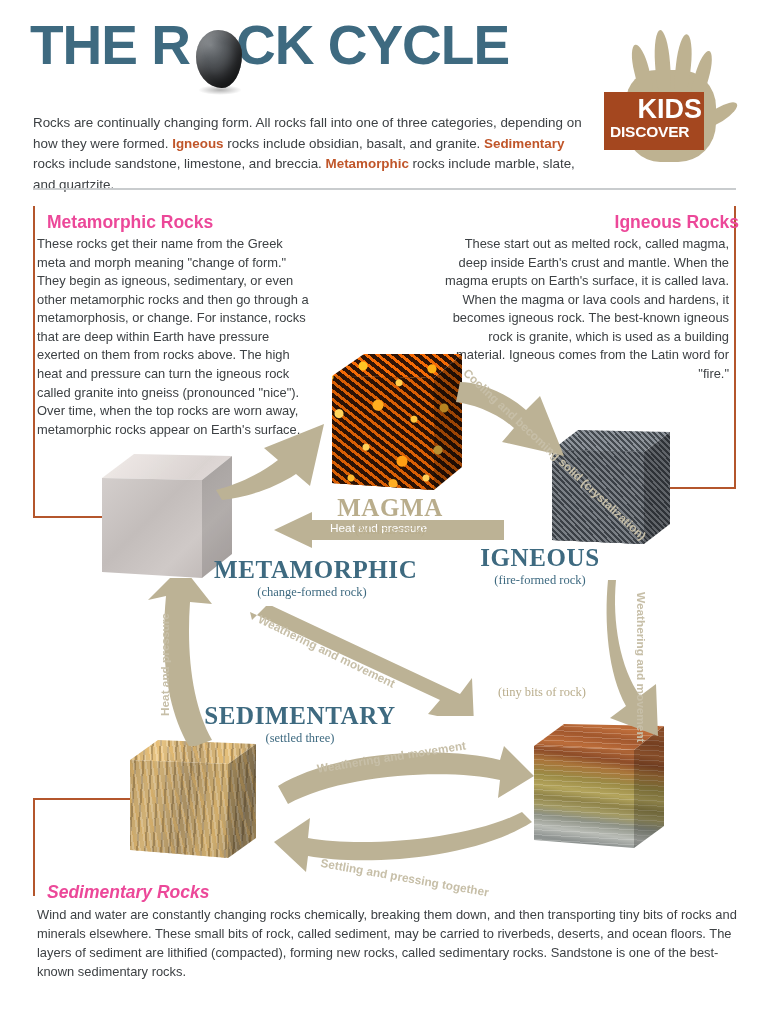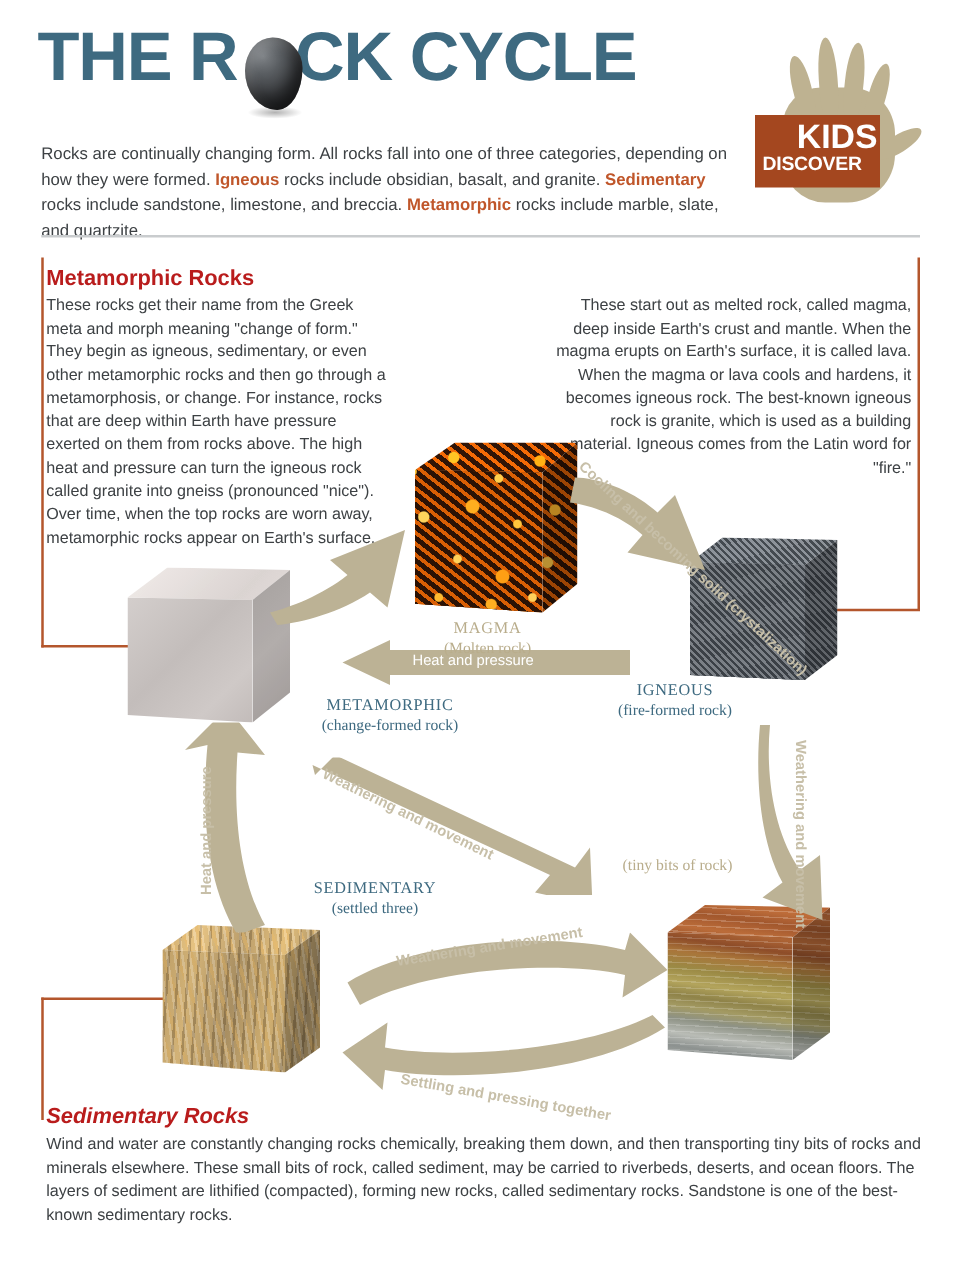--- a/index.html
+++ b/index.html
@@ -41,21 +41,21 @@
   .kbox .k2{position:absolute;left:6px;top:31px;width:92px;text-align:left;color:#fff;
             font-size:15.5px;font-weight:bold;letter-spacing:-.2px;line-height:17px;}
 
   .hr{position:absolute;left:33px;top:188px;width:703px;height:2px;background:#c9ccce;}
 
   
   .conn{position:absolute;background:#b4562c;}
   .dot{position:absolute;width:10px;height:10px;border-radius:50%;background:#b4562c;}
 
   
-  .sec-h{position:absolute;color:#b91c1c;font-size:17.5px;font-weight:bold;}
+  .sec-h{position:absolute;color:#ec4899;font-size:17.5px;font-weight:bold;margin-left:10px;}
   .sec-b{position:absolute;font-size:12.9px;line-height:1.44;color:#3d4144;}
 
   
   .cube{position:absolute;}
 
   
   .magma-tex{background:
      radial-gradient(circle at 12% 18%, #ffc33a 0 3px, transparent 4px),
      radial-gradient(circle at 34% 10%, #ffb020 0 4px, transparent 5px),
      radial-gradient(circle at 58% 22%, #ffcf4d 0 3px, transparent 4px),
@@ -115,21 +115,21 @@
        #a39a63 68%, #8e9285 75%, #b9bcb6 83%, #8d9290 90%, #aeb2ad 100%);}
   .layer-top{filter:brightness(1.08);}
   .layer-side{filter:brightness(.78);}
 
   
   .arrow-svg{position:absolute;}
   .arr{fill:#bcb295;}
 
   
   .dlabel{position:absolute;text-align:center;font-family:"Liberation Serif",serif;}
-  .dl-main{font-weight:normal;font-size:13px;letter-spacing:.6px;}
+  .dl-main{font-weight:bold;font-size:25px;letter-spacing:.6px;}
   .dl-sub{font-size:12.5px;margin-top:1px;}
   .c-blue{color:#3e6a80;}
   .c-tan{color:#b9ad8c;}
 
   .arr-txt{position:absolute;color:#c7bfa8;font-size:11.8px;font-weight:bold;
            white-space:nowrap;font-family:"Liberation Sans",sans-serif;}
   .arr-txt.onbar{color:#ffffff;font-weight:normal;}
 
   .footer{position:absolute;left:0;top:985px;width:768px;text-align:center;
           color:#b4562c;font-size:12.5px;font-weight:bold;}
@@ -172,20 +172,21 @@
   <div class="dot" style="left:604px;top:483px;"></div>
 
   <div class="conn" style="left:33px;top:798px;width:2px;height:98px;"></div>
   <div class="conn" style="left:33px;top:798px;width:160px;height:2px;"></div>
   <div class="dot" style="left:188px;top:794px;"></div>
 
   <div class="sec-h" style="left:37px;top:212px;">Metamorphic Rocks</div>
   <div class="sec-b" style="left:37px;top:235px;width:274px;text-align:left;
               shape-outside:polygon(0 0,100% 0,100% 60%,60% 60%,60% 100%,0 100%);">These rocks get their name from the Greek meta and morph meaning "change of form." They begin as igneous, sedimentary, or even other metamorphic rocks and then go through a metamorphosis, or change. For instance, rocks that are deep within Earth have pressure exerted on them from rocks above. The high heat and pressure can turn the igneous rock called granite into gneiss (pronounced "nice"). Over time, when the top rocks are worn away, metamorphic rocks appear on Earth's surface.</div>
 
+  <div class="sec-h" style="left:455px;top:212px;width:274px;text-align:right;">Igneous Rocks</div>
   <div class="sec-b" style="left:440px;top:235px;width:289px;text-align:right;">These start out as melted rock, called magma, deep inside Earth's crust and mantle. When the magma erupts on Earth's surface, it is called lava. When the magma or lava cools and hardens, it becomes igneous rock. The best-known igneous rock is granite, which is used as a building material. Igneous comes from the Latin word for "fire."</div>
 
   <div class="sec-h" style="left:37px;top:882px;font-style:italic;">Sedimentary Rocks</div>
   <div class="sec-b" style="left:37px;top:905px;width:700px;text-align:left;line-height:1.48;">Wind and water are constantly changing rocks chemically,  breaking them down, and then transporting tiny bits of rocks and minerals elsewhere. These small bits of rock, called sediment, may be carried to riverbeds, deserts, and ocean floors. The layers of sediment are lithified (compacted), forming new rocks, called sedimentary rocks. Sandstone is one of the best-known sedimentary rocks.</div>
 
   <div class="cube" style="left:312px;top:352px;width:150px;height:140px;">
     <svg width="150" height="140" style="position:absolute;left:0;top:0;">
       <defs>
         <clipPath id="cTop">
             <polygon points="20,24 52,2 150,2 122,26"></polygon>

